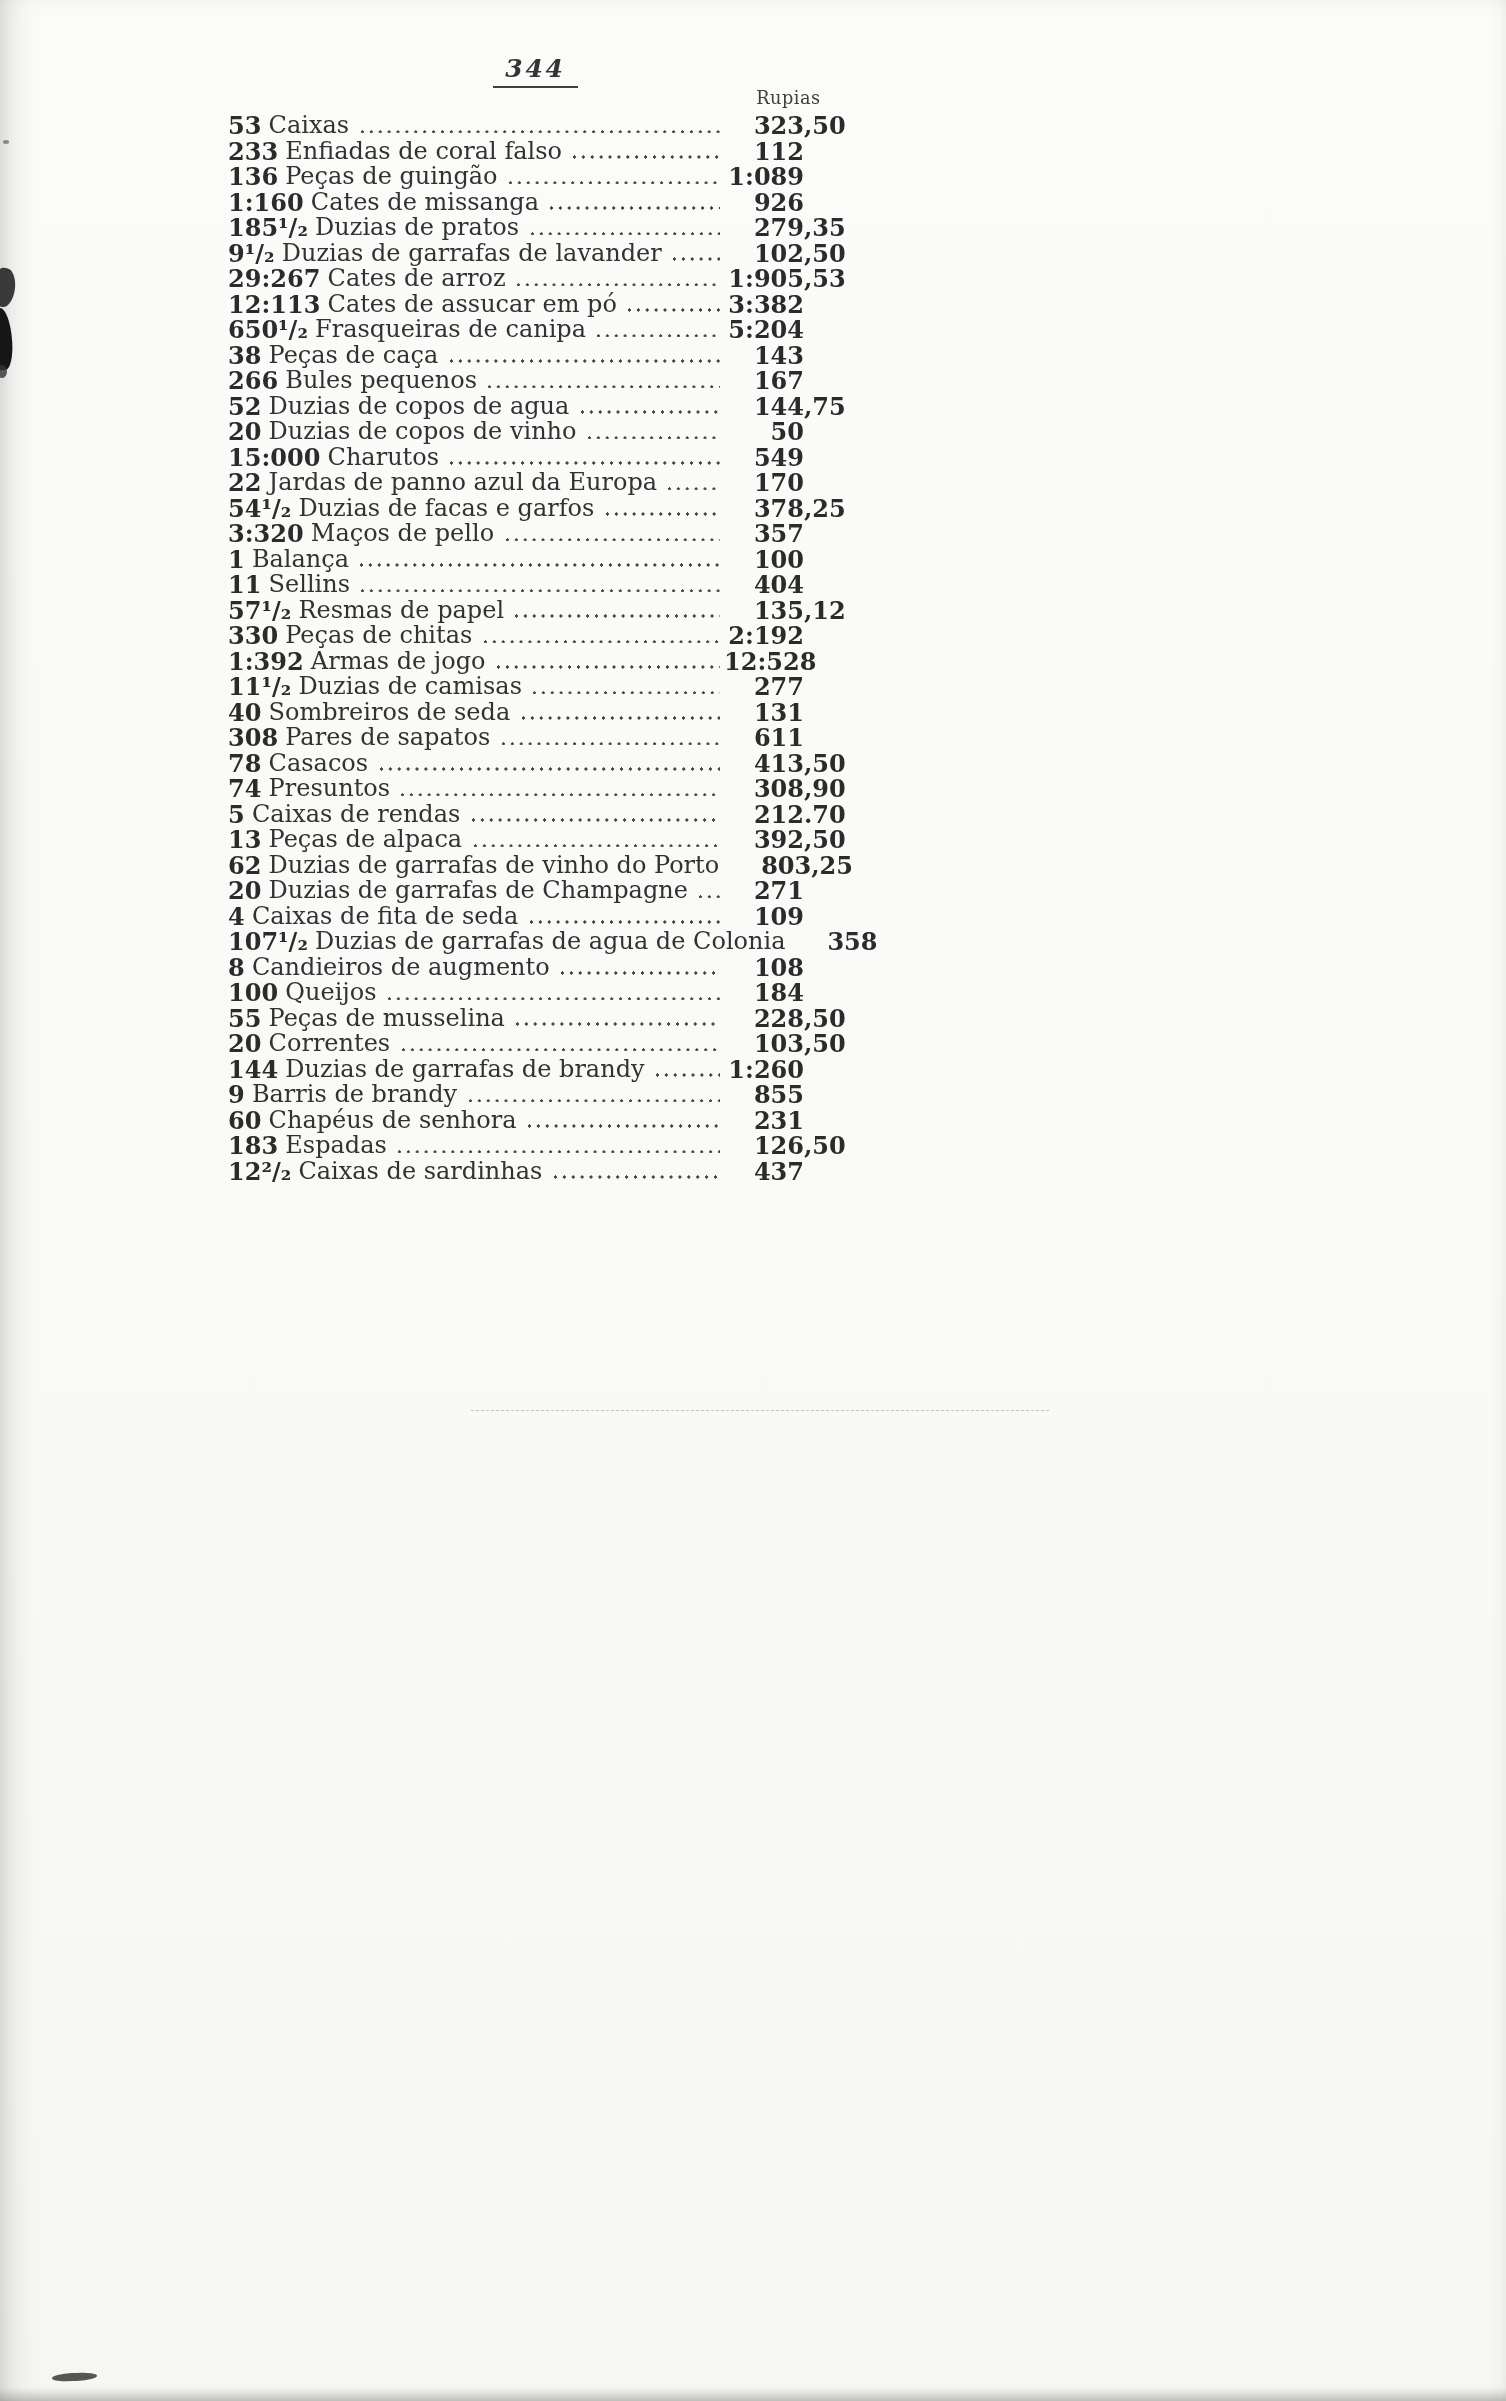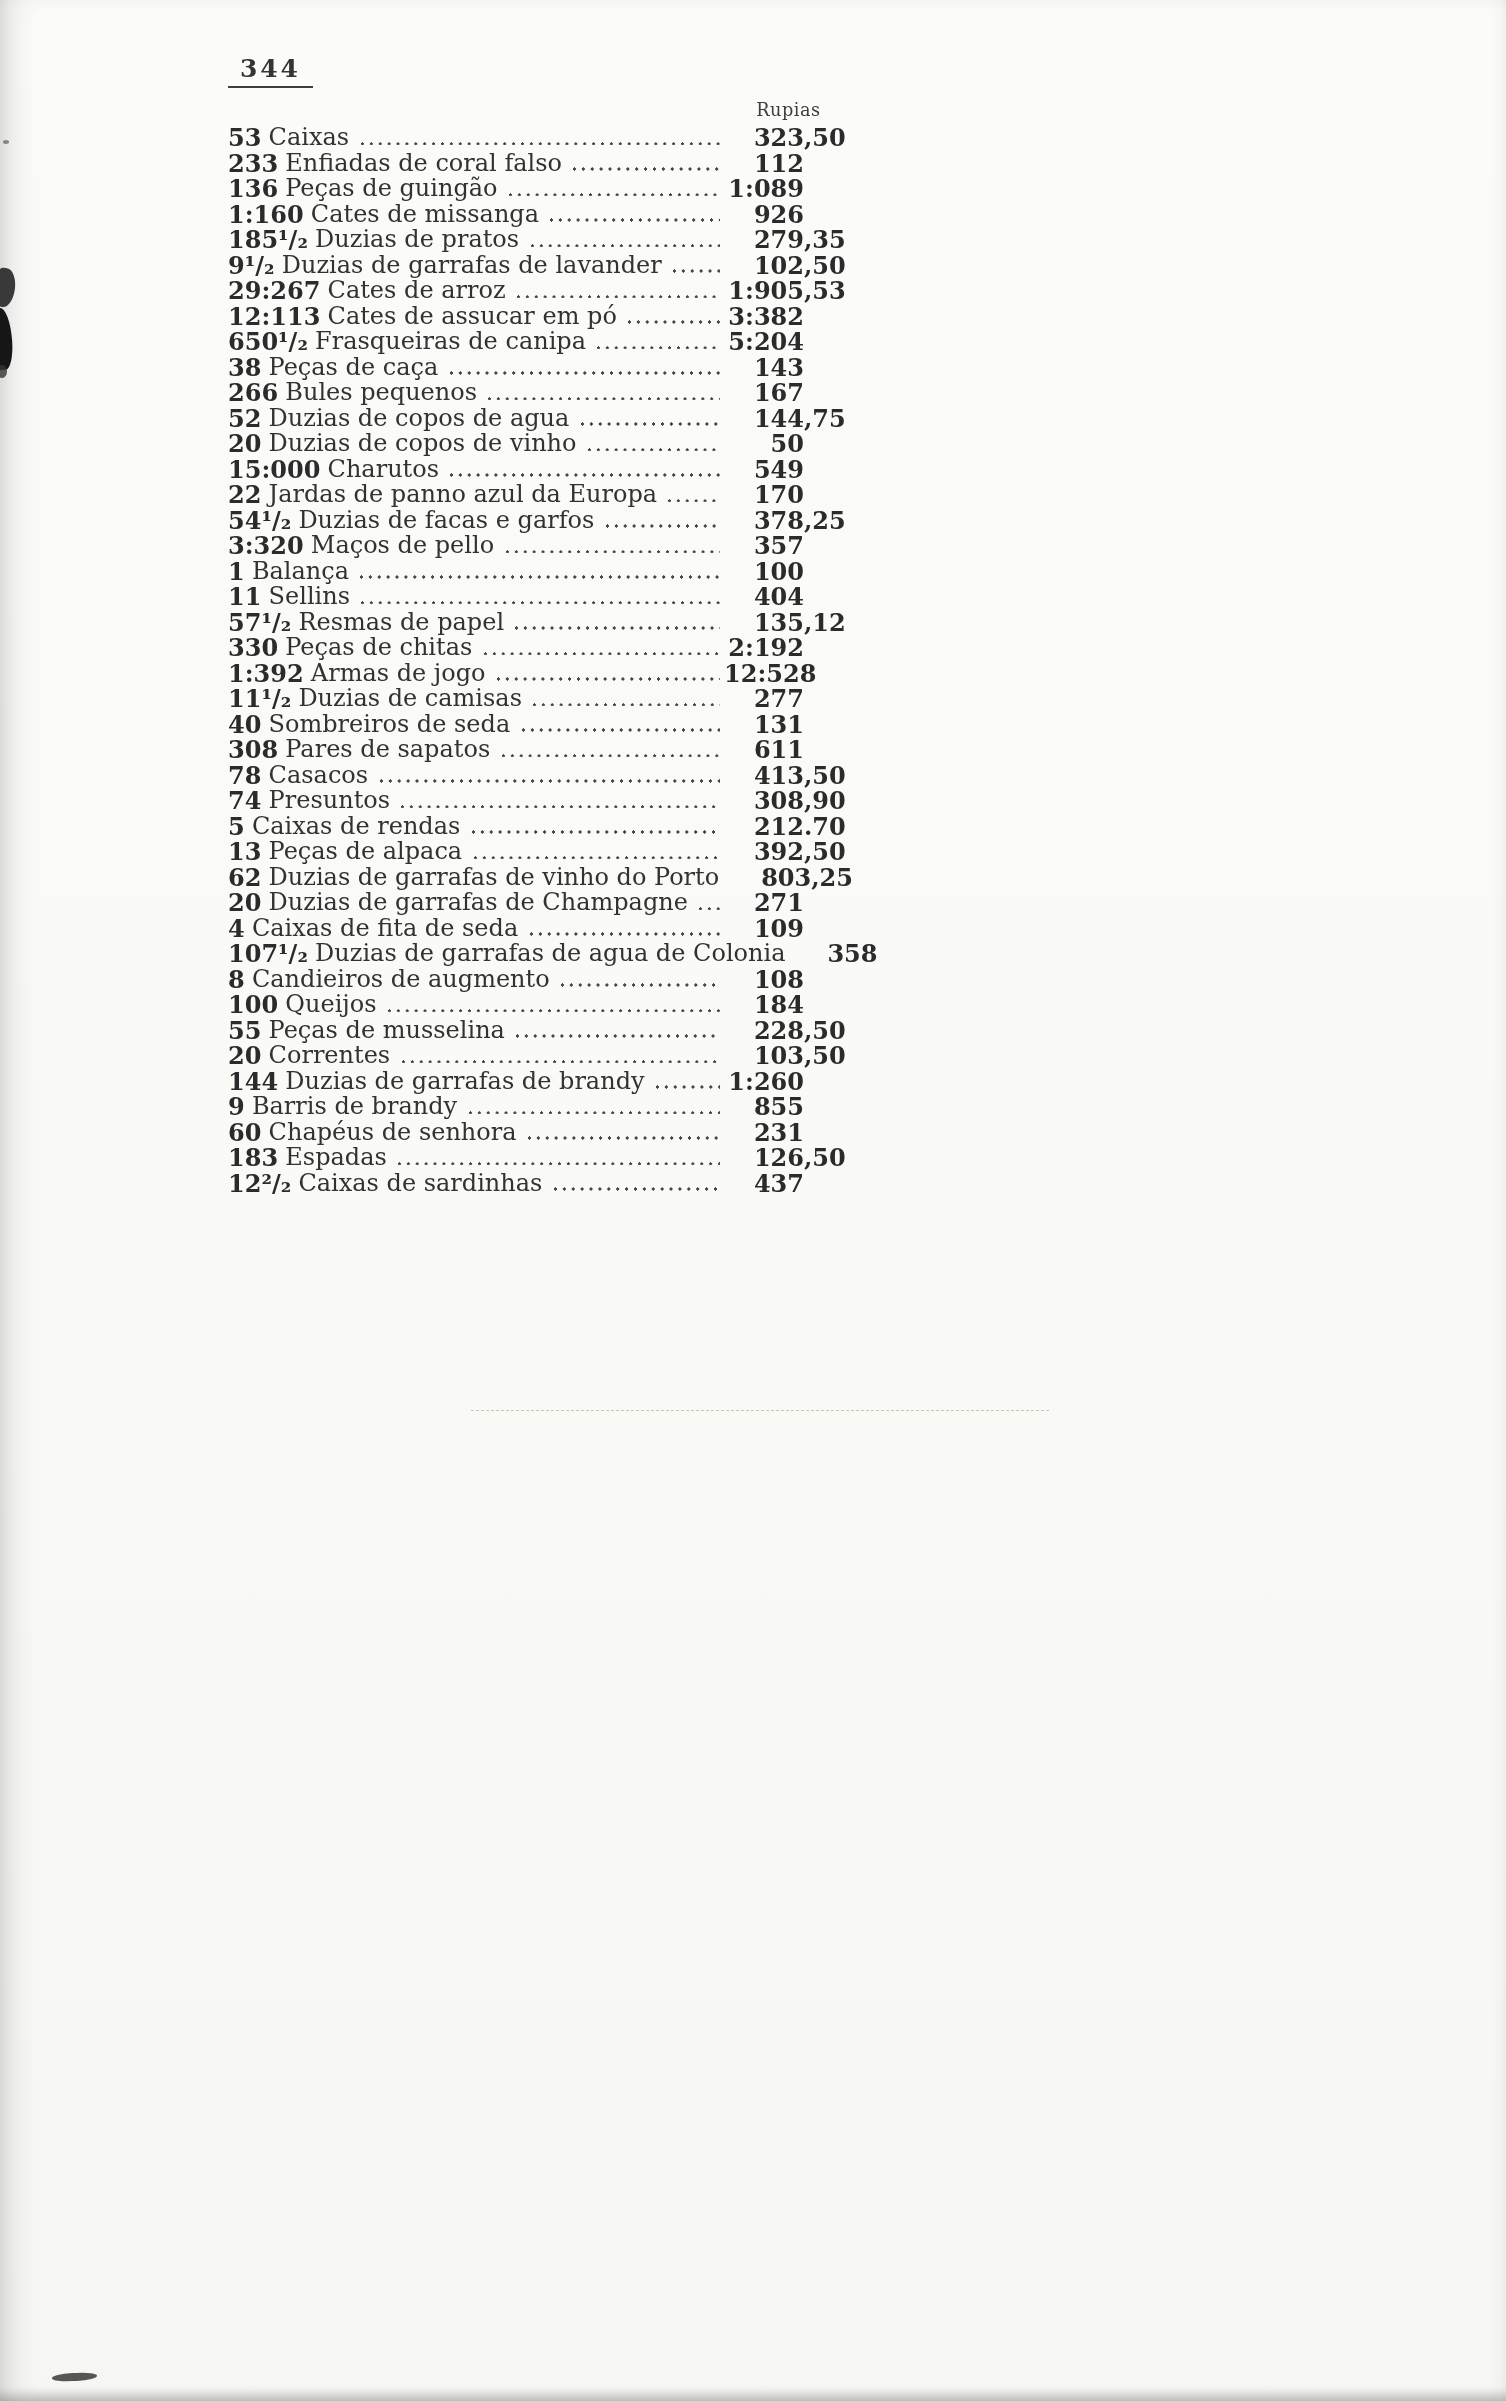--- a/index.html
+++ b/index.html
@@ -11,37 +11,36 @@
     background: linear-gradient(180deg, #fbfbf9 0%, #f9f9f6 60%, #f6f6f2 100%);
     box-shadow: inset 24px 0 43px -32px rgba(40,40,40,0.38),
                 inset -13px 0 28px -24px rgba(60,60,60,0.18),
                 inset 0 -9.3px 20.5px -13px rgba(60,60,60,0.22);
     overflow: hidden;
     font-family: "DejaVu Serif", "Liberation Serif", serif;
     color: #2d2d2d;
   }
   .content { position: absolute; left: 228px; top: 54px; width: 615px; }
 
-  .page-number-wrap { text-align: left; }
+  .page-number-wrap { text-align: center; font-style: italic; }
   .page-number {
     display: inline-block;
     font-size: 25px;
     font-weight: 700;
     letter-spacing: 2.8px;
     color: #343434;
     border-bottom: 2.3px solid #3e3e3e;
     padding: 0 12px 2.8px 12px;
   }
 
   .col-header {
     text-align: right;
     padding-right: 22.4px;
     font-size: 17.7px;
     color: #3e3e3e;
-    margin-top: 12px;
     letter-spacing: 0.5px;
   }
 
   .rows { margin-top: 5.6px; }
   .row {
     display: flex;
     align-items: flex-start;
     height: 25.5px;
     font-size: 24px;
     line-height: 25.5px;

